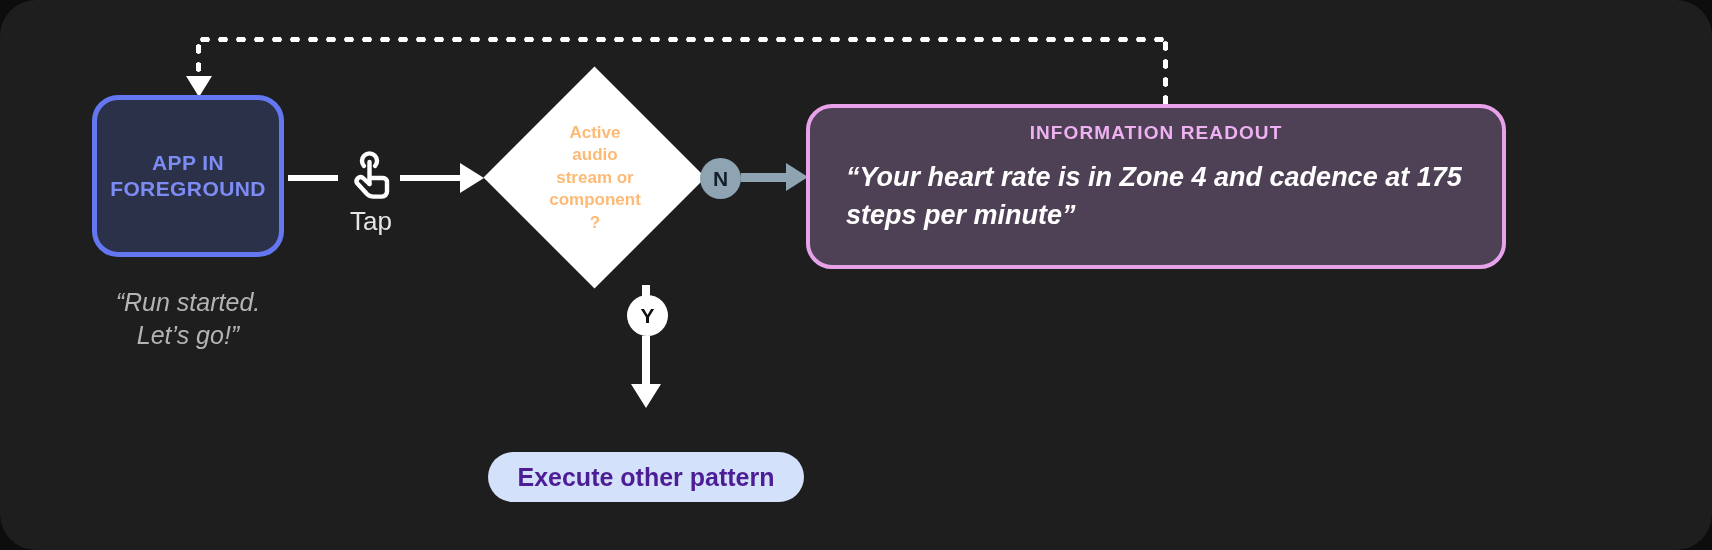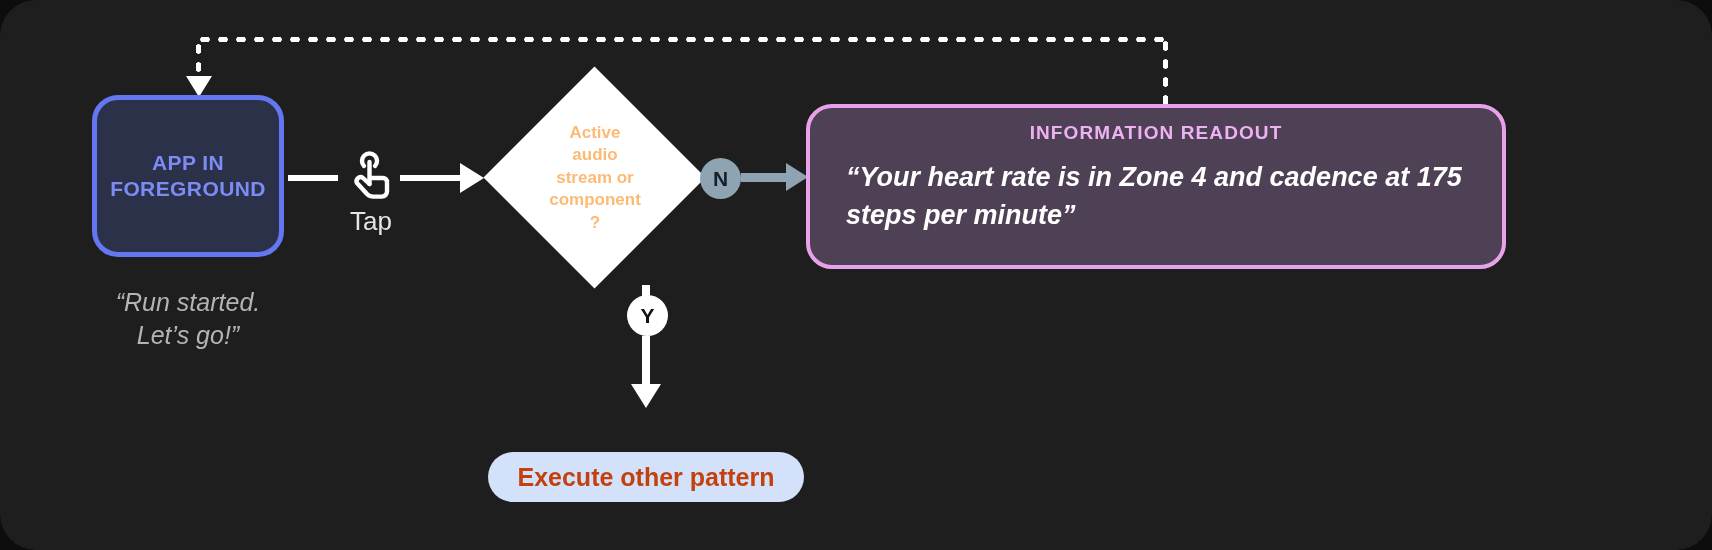--- a/index.html
+++ b/index.html
@@ -199,21 +199,21 @@
 
   
   #execute-pill {
     left: 488px; top: 452px;
     width: 316px; height: 50px;
     background: #d4e1fb;
     border-radius: 25px;
     display: flex;
     align-items: center;
     justify-content: center;
-    color: #c2410c;
+    color: #4c1d95;
     font-size: 25px;
     font-weight: bold;
   }
 </style>
 </head>
 <body>
 
 <div id="canvas">
 
   <div class="abs" id="dot-top"></div>

